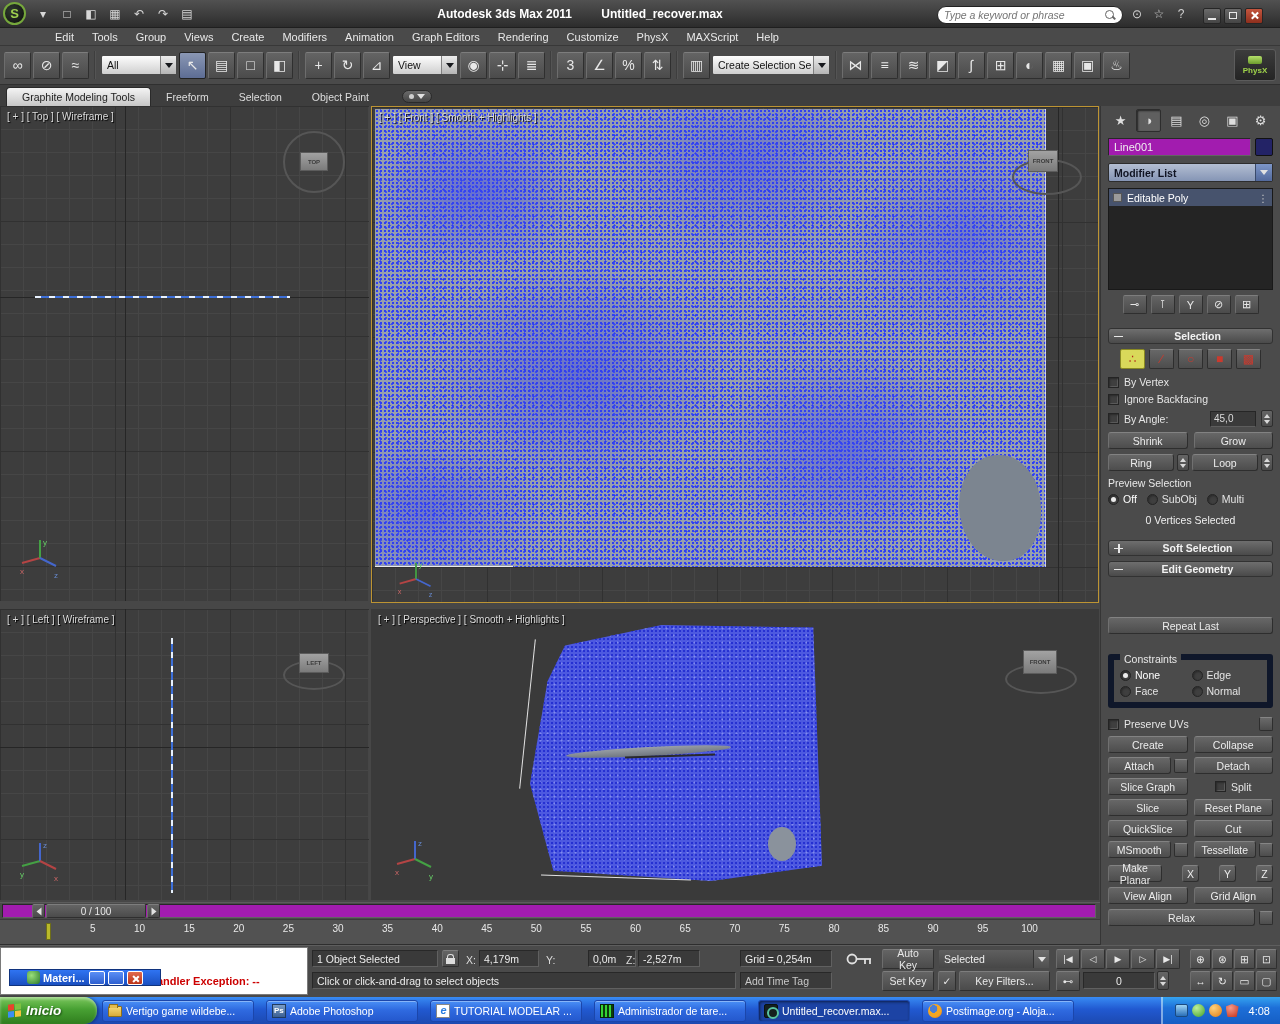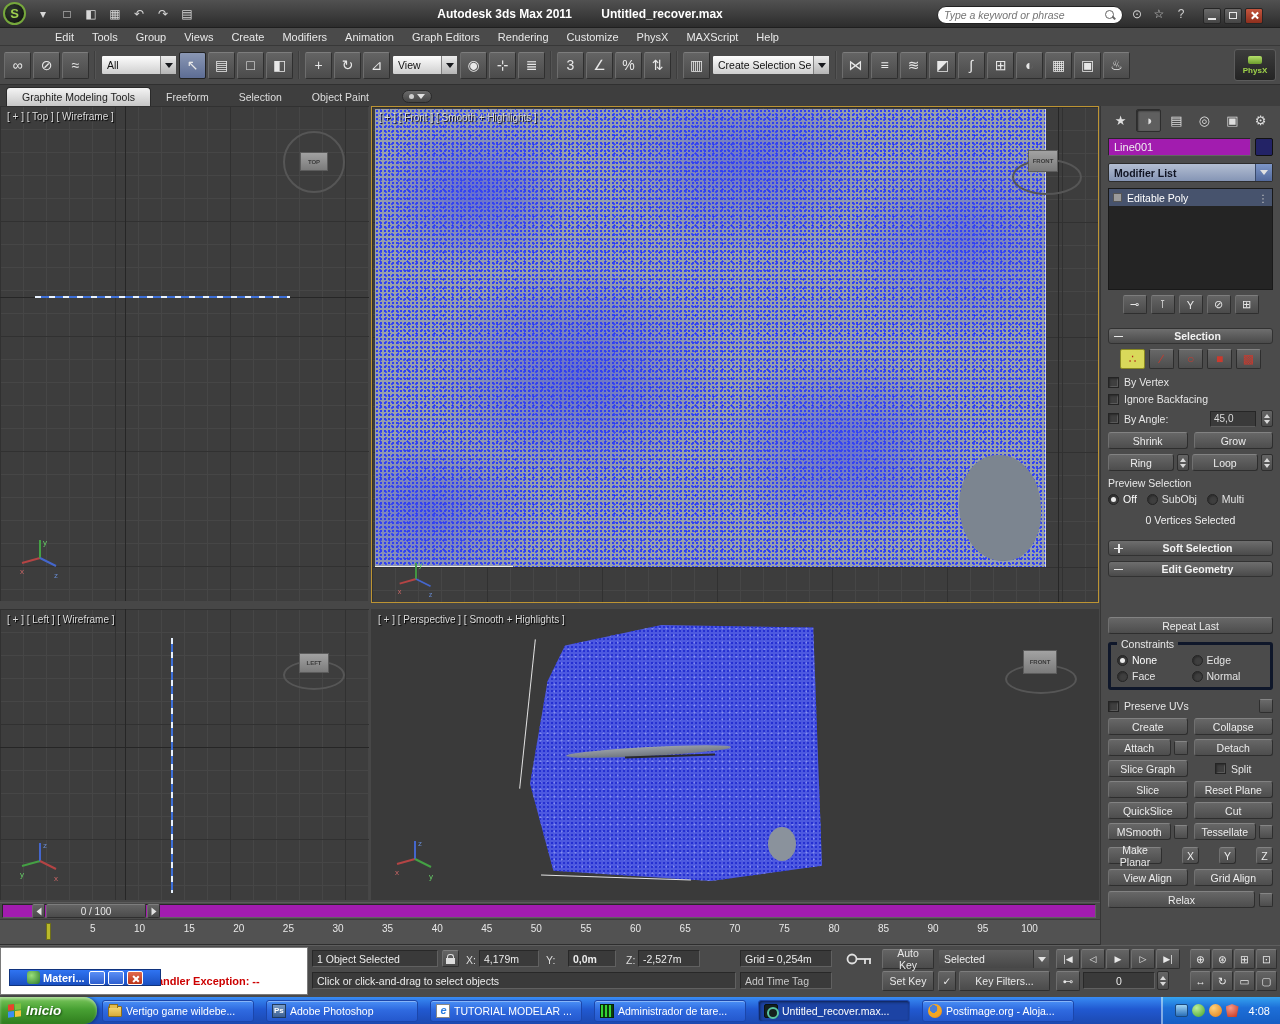--- a/index.html
+++ b/index.html
@@ -153,21 +153,21 @@
 .pm.plus::after{content:"";position:absolute;left:4px;top:0;width:1.6px;height:9px;background:#e8e8e8;}
 .subobj{display:flex;gap:4px;justify-content:center;margin-bottom:7px;}
 .so-btn{width:25px;height:20px;display:flex;align-items:center;justify-content:center;font-size:12px;color:#c93a2e;
   background:linear-gradient(#676767,#4d4d4d);border:1px solid #2e2e2e;border-top-color:#828282;border-radius:2px;}
 .so-btn.active{background:#d9d95a;border-color:#8a8a22;color:#b02418;}
 .cp-row{display:flex;align-items:center;gap:5px;margin-bottom:5px;}
 .row2col{display:grid;grid-template-columns:1fr 1fr;gap:4px 6px;margin-bottom:5px;}
 .numfld{height:16px;background:#3a3a3a;border:1px solid #262626;border-bottom-color:#5d5d5d;color:#dcdcdc;
   font-size:10px;display:flex;align-items:center;padding:0 3px;}
 .center-txt{text-align:center;font-size:10.5px;color:#efefef;margin:9px 0 4px 0;}
-.group{border:3px solid #0f172a;border-radius:3px;position:relative;padding:9px 6px 5px 6px;margin:8px 0 9px 0;}
+.group{border:6px solid #0f172a;border-radius:3px;position:relative;padding:9px 6px 5px 6px;margin:20px 0 9px 0;}
 .group-lab{position:absolute;top:-7px;left:6px;background:#4b4b4b;padding:0 4px;font-size:10.5px;color:#e8e8e8;}
 .radio-grid{display:grid;grid-template-columns:1fr 1fr;gap:4px 2px;}
 .pair{display:flex;gap:3px;}
 .pair .pbtn{flex:1;}
 
 
 #statusbar{position:absolute;left:0;top:945px;width:1280px;height:52px;background:#4a4a4a;border-top:1px solid #5e5e5e;}
 .sfld{position:absolute;background:#3a3a3a;border:1px solid #282828;border-bottom-color:#606060;border-right-color:#606060;
   color:#ececec;font-size:10.5px;display:flex;align-items:center;padding:0 4px;height:17px;}
 .slab{position:absolute;font-size:10.5px;color:#dcdcdc;top:8px;}
@@ -673,21 +673,21 @@
   </div>
 
   <div id="statusbar">
     <div class="sfld" style="left:312px;top:4px;width:126px;">1 Object Selected</div>
     <button class="btn abs" style="left:442px;top:4px;width:17px;height:17px;">
         <span class="padlock"></span>
       </button>
     <span class="slab" style="left:466px;">X:</span>
     <div class="sfld" style="left:479px;top:4px;width:60px;">4,179m</div>
     <span class="slab" style="left:546px;">Y:</span>
-    <div class="sfld" style="left:568px;top:4px;width:48px;font-weight:bold;">0,0m</div>
+    <div class="sfld" style="left:588px;top:4px;width:48px;">0,0m</div>
     <span class="slab" style="left:626px;">Z:</span>
     <div class="sfld" style="left:638px;top:4px;width:62px;">-2,527m</div>
     <div class="sfld" style="left:740px;top:4px;width:92px;">Grid = 0,254m</div>
     <svg class="abs" style="left:845px;top:4px;" width="28" height="18" viewBox="0 0 28 18">
       <circle cx="7" cy="9" r="4.5" fill="none" stroke="#e0e0e0" stroke-width="1.8"></circle>
       <line x1="11.5" y1="9" x2="26" y2="9" stroke="#e0e0e0" stroke-width="1.8"></line>
       <line x1="20" y1="9" x2="20" y2="14" stroke="#e0e0e0" stroke-width="1.8"></line>
       <line x1="25" y1="9" x2="25" y2="14" stroke="#e0e0e0" stroke-width="1.8"></line>
     </svg>
     <button class="sbtn abs" style="left:882px;top:3px;width:52px;">Auto Key</button>

